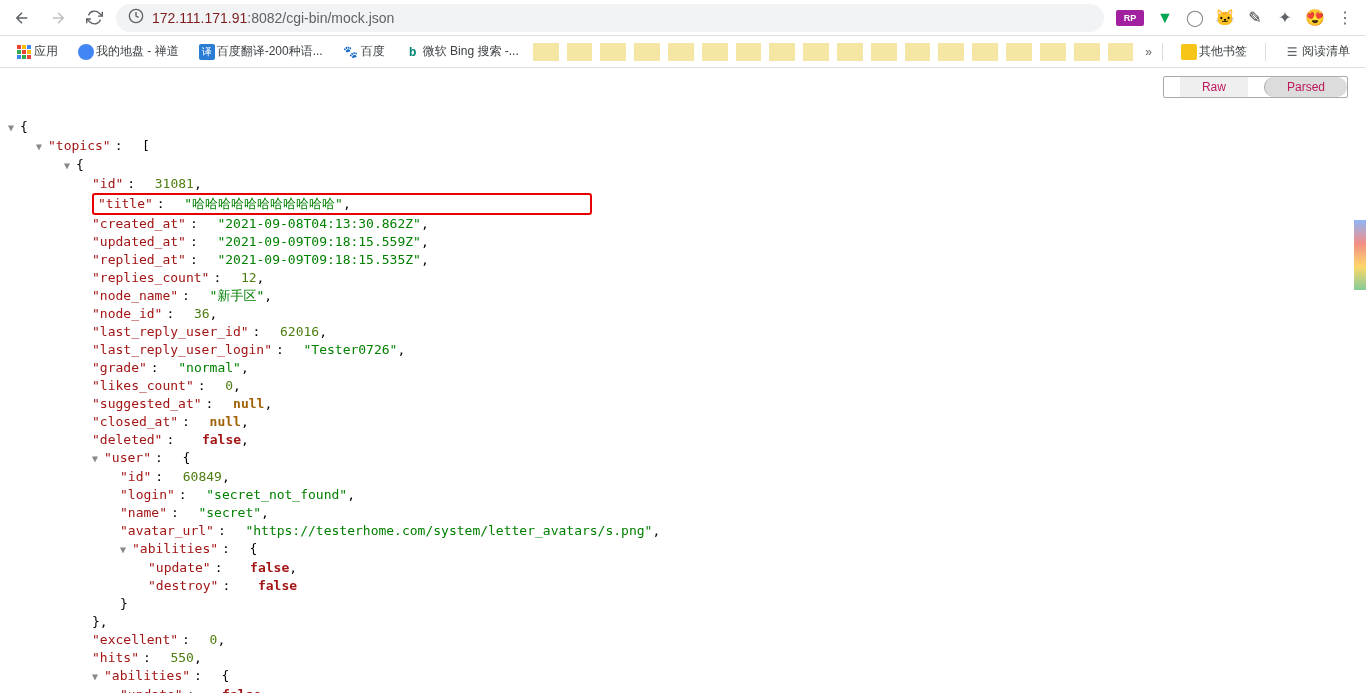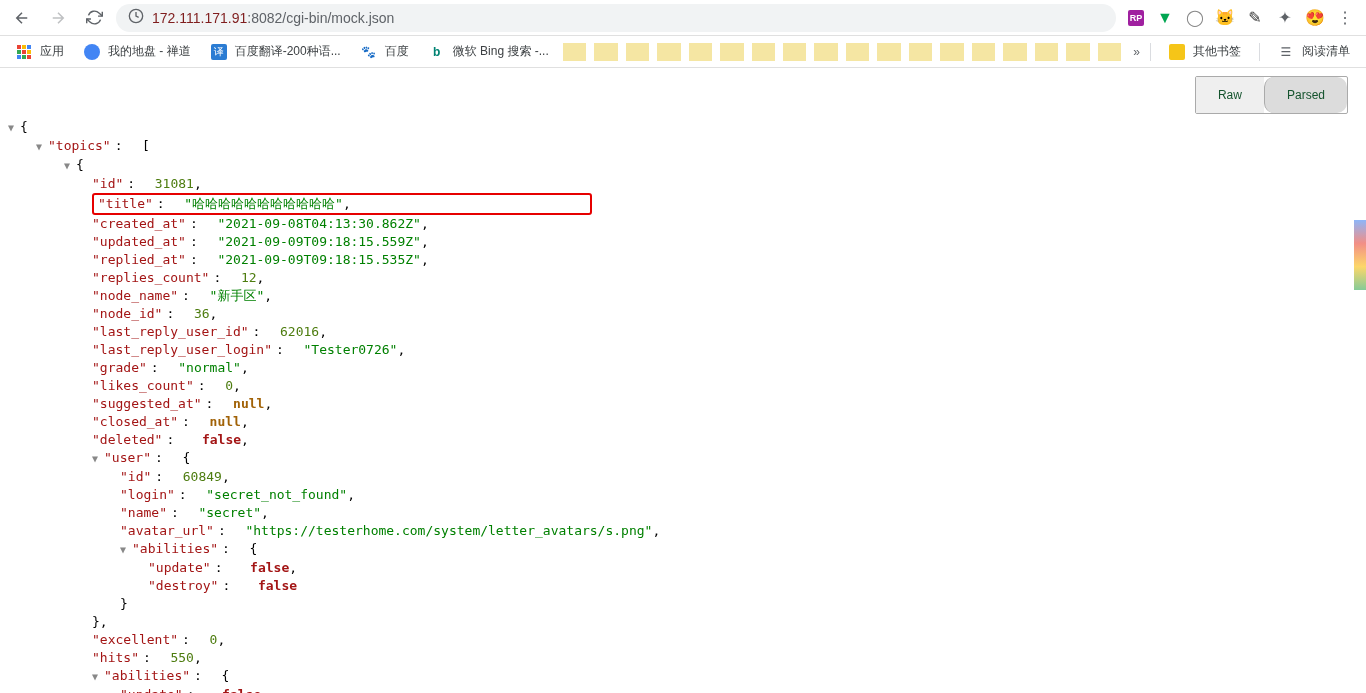--- a/index.html
+++ b/index.html
@@ -11,30 +11,30 @@
 .addr-bar { flex: 1; height: 28px; background: #f1f3f4; border-radius: 14px; display: flex; align-items: center; padding: 0 12px; gap: 8px; color: #5f6368; font-size: 14px; }
 .addr-bar .globe { color: #5f6368; }
 .addr-text { color: #202124; }
 .addr-text .host { color: #7f1d1d; }
 .addr-text .path { color: #5f6368; }
 .ext-icons { display: flex; align-items: center; gap: 12px; padding: 0 4px; }
 .ext-icon { width: 18px; height: 18px; display: flex; align-items: center; justify-content: center; font-size: 16px; cursor: pointer; }
 
 
 .bookmarks { height: 32px; display: flex; align-items: center; padding: 0 8px; gap: 4px; border-bottom: 1px solid #e0e0e0; font-size: 12px; color: #3c4043; }
-.bm-item { display: flex; align-items: center; gap: 8px; padding: 4px 8px; border-radius: 4px; cursor: pointer; white-space: nowrap; }
+.bm-item { display: flex; align-items: center; gap: 2px; padding: 4px 8px; border-radius: 4px; cursor: pointer; white-space: nowrap; }
 .bm-favicon { width: 16px; height: 16px; border-radius: 2px; display: inline-flex; align-items: center; justify-content: center; font-size: 12px; }
 .bm-placeholder { width: 32px; height: 18px; background: #f5e6a3; margin: 0 2px; }
 .bm-right { margin-left: auto; display: flex; align-items: center; gap: 10px; }
 .bm-sep { width: 1px; height: 18px; background: #dadce0; }
 
 
 .content-wrap { position: relative; height: calc(100vh - 68px); overflow-y: scroll; }
 .view-toggle { position: absolute; top: 8px; right: 18px; display: flex; border: 1px solid #aaa; border-radius: 2px; font-size: 12px; z-index: 2; }
-.view-toggle button { background: #efefef; border: none; padding: 11px 22px; cursor: pointer; font-size: 12px; color: #14532d; }
+.view-toggle button { background: #efefef; border: none; padding: 3px 22px; cursor: pointer; font-size: 12px; color: #be185d; margin-left: 16px; }
 .view-toggle button + button { border-left: 1px solid #aaa; }
 .view-toggle button.active { background: #dcdcdc; border-radius: 10px; }
 
 
 .json-tree { font-family: Consolas, Monaco, monospace; font-size: 13px; line-height: 18px; padding: 50px 8px 20px 8px; white-space: nowrap; }
 .json-tree .line { display: block; }
 .json-tree .caret { display: inline-block; width: 10px; color: #888; cursor: pointer; user-select: none; font-size: 10px; margin-right: 2px; }
 .json-tree .key { color: #a31515; }
 .json-tree .colon { color: #000; margin: 0 4px; }
 .json-tree .string { color: #008000; }
@@ -72,21 +72,21 @@
       </svg>
     </div>
   <div class="addr-bar">
     <span class="globe"><svg width="16" height="16" viewBox="0 0 24 24" fill="none" stroke="currentColor" stroke-width="2">
           <circle cx="12" cy="12" r="10"></circle>
           <path d="M12 6v6l4 2"></path>
         </svg></span>
     <span class="addr-text"><span class="host">172.111.171.91</span><span class="path">:8082</span><span class="path">/cgi-bin/mock.json</span></span>
   </div>
   <div class="ext-icons">
-    <span class="ext-icon" style="background:#a020a0;color:#fff;font-size:9px;font-weight:bold;width:16px;height:16px;border-radius:2px;">RP</span>
+    <span class="ext-icon" style="background:#a020a0;color:#fff;font-size:9px;font-weight:bold;width:28px;height:16px;border-radius:2px;">RP</span>
     <span class="ext-icon" style="color:#00a651">▼</span>
     <span class="ext-icon" style="color:#888">◯</span>
     <span class="ext-icon">🐱</span>
     <span class="ext-icon" style="color:#333">✎</span>
     <span class="ext-icon" style="color:#5f6368">✦</span>
     <span class="ext-icon">😍</span>
     <span class="ext-icon" style="color:#5f6368">⋮</span>
   </div>
 </div>
 

